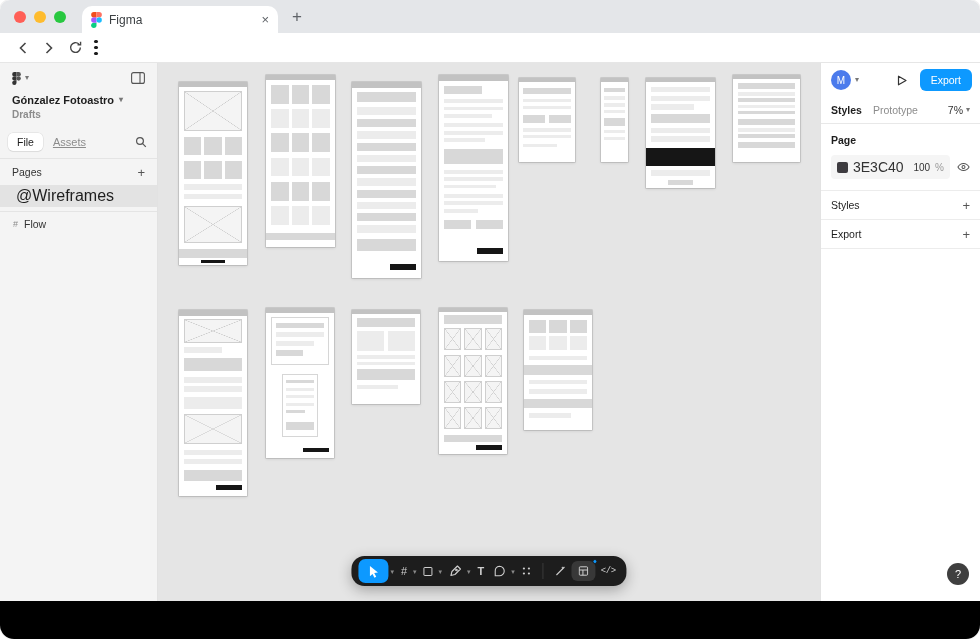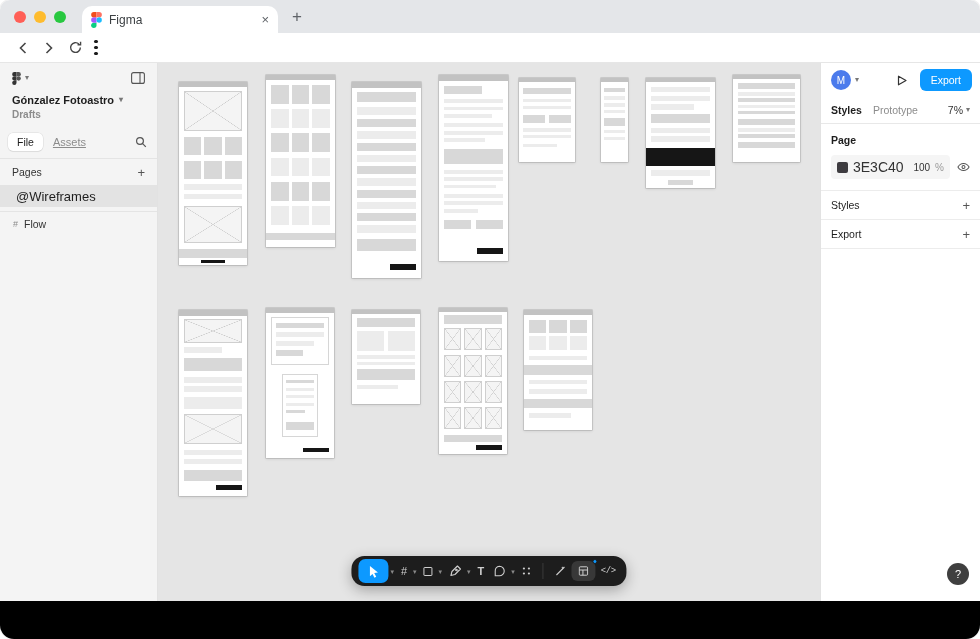--- a/index.html
+++ b/index.html
@@ -40,21 +40,21 @@
   .teamblock { padding:1px 12px 10px;font-weight:bold; }
   .team { display:flex; align-items:center; gap:5px; font-size:11px; color:#1e1e1e; }
   .drafts { font-size:10px; color:#8c8c8c; margin-top:3px; }
   .tabsrow { display:flex; align-items:center; height:28px; padding:0 8px 4px; gap:6px; }
   .filetab { background:#fff; border-radius:5px; padding:3px 9px; font-size:10.5px; box-shadow:0 0 0 0.5px rgba(0,0,0,0.10), 0 1px 1px rgba(0,0,0,0.05); }
   .assetstab { color:#8c8c8c; font-size:11px; padding:3px 4px;text-decoration:underline; }
   .searchbtn { margin-left:auto; display:flex; align-items:center; padding-right:2px; }
   .sep { height:1px; background:#E4E4E4; }
   .secrow { display:flex; align-items:center; justify-content:space-between; height:26px; padding:0 12px; font-size:10.5px; color:#333; }
   .plusglyph { color:#555; font-size:13px; line-height:1; }
-  .pageitem { height:22px; display:flex; align-items:center; padding:0 16px; font-size:13px; color:#1e1e1e; }
+  .pageitem { height:22px; display:flex; align-items:center; padding:0 16px; font-size:16px; color:#1e1e1e; }
   .pageitem.selected { background:#E3E3E3; }
   .layeritem { height:24px; display:flex; align-items:center; gap:6px; padding:0 13px; font-size:10.5px; color:#333; }
   .frameicon { font-size:9px; color:#8c8c8c; line-height:1; }
   
   .wf { position:absolute; background:#fff; box-shadow:0 0 0 0.6px rgba(0,0,0,0.18), 0 1px 3px rgba(0,0,0,0.12); z-index:1; }
   .blk { position:absolute; }
   .g1 { background:#ececec; }
   .g2 { background:#d8d8d8; }
   .g3 { background:#c2c2c2; }
   .dark { background:#161616; }

